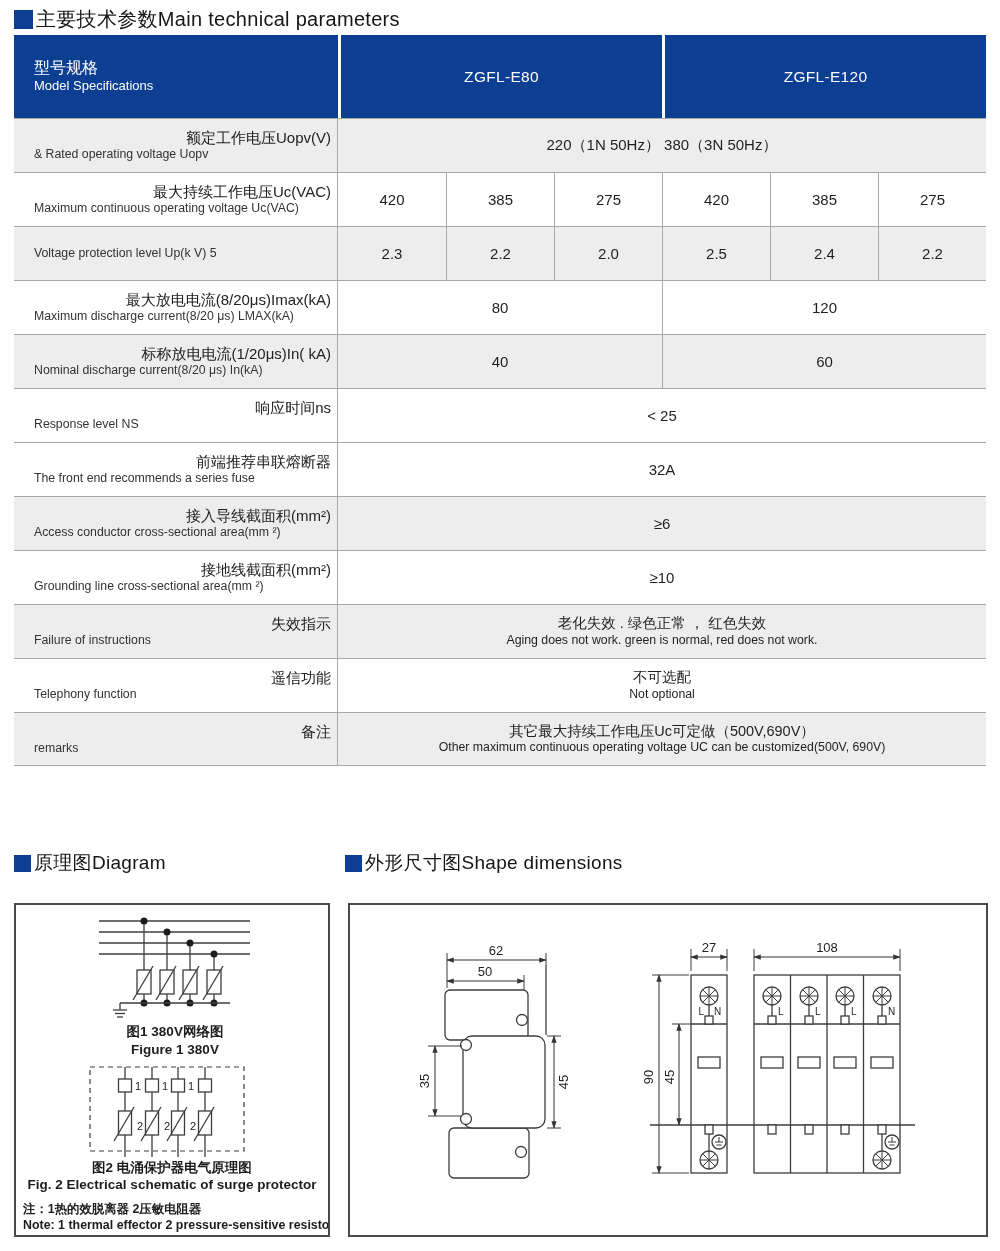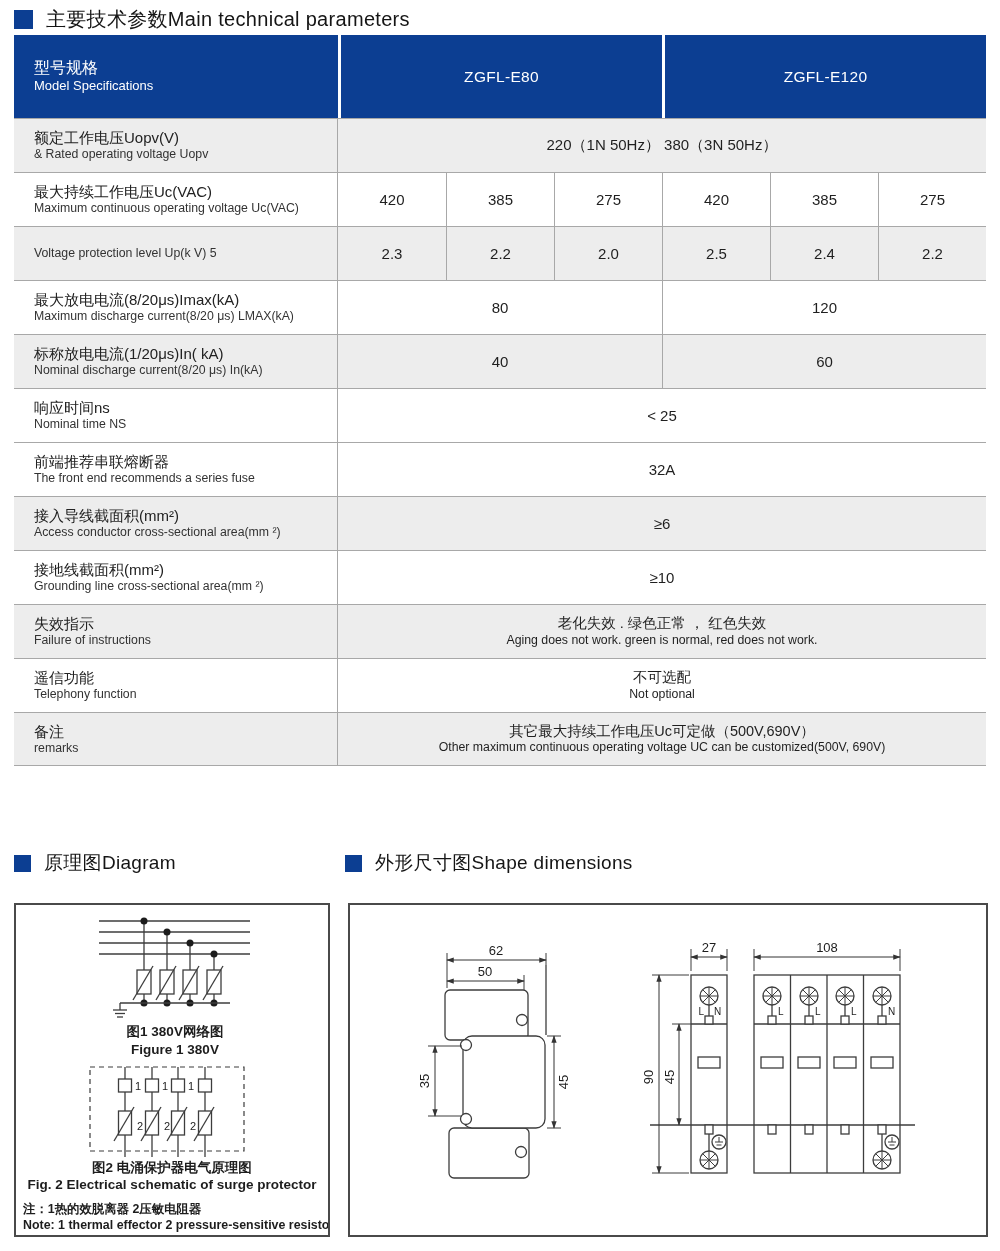--- a/index.html
+++ b/index.html
@@ -1,37 +1,37 @@
 <!DOCTYPE html>
 <html><head>
 <meta charset="utf-8">
 <style>
   html,body{margin:0;padding:0;background:#fff;}
   body{width:1000px;height:1251px;font-family:"Liberation Sans","DejaVu Sans",sans-serif;color:#262626;}
   .page{position:relative;width:1000px;height:1251px;overflow:hidden;background:#fff;}
 
   
-  .sec-title{position:absolute;display:flex;align-items:center;gap:13px;font-size:20px;font-weight:500;color:#151515;letter-spacing:.3px;}
+  .sec-title{position:absolute;display:flex;align-items:center;gap:3px;font-size:20px;font-weight:500;color:#151515;letter-spacing:.3px;}
   .sec-title .sq{width:19px;height:19px;background:#0c3e92;flex:0 0 auto;}
   #main-title{left:14px;top:6px;}
   #diagram-title{left:14px;top:850px;font-size:19px;}
   #shape-title{left:345px;top:850px;font-size:19px;}
 
   
   .spec-table{position:absolute;left:14px;top:35px;width:972px;}
   .thead{display:flex;height:83px;background:#0c3e92;color:#fff;}
   .th-label{width:324px;box-sizing:border-box;display:flex;flex-direction:column;justify-content:center;padding-left:20px;line-height:1.3;}
   .th-label .zh{font-size:16px;}
   .th-label .en{font-size:13px;}
   .th-model{width:324px;box-sizing:border-box;display:flex;align-items:center;justify-content:center;font-size:15.5px;border-left:3px solid #fff;letter-spacing:.3px;}
   .trow{display:flex;height:54px;box-sizing:border-box;border-top:1px solid #a8a8a8;background:#fff;}
   .trow.gray{background:#ededed;}
   .trow.last{border-bottom:1px solid #a8a8a8;}
   .tlabel{width:324px;box-sizing:border-box;padding:0 6px 0 20px;border-right:1px solid #a8a8a8;display:flex;flex-direction:column;justify-content:center;line-height:1.28;}
-  .tlabel .zh{font-size:15px;color:#222;}
+  .tlabel .zh{font-size:15px;color:#222;text-align:right;}
   .tlabel .en{font-size:12.3px;color:#333;}
   .tvals{flex:1;display:flex;}
   .tcell{box-sizing:border-box;display:flex;align-items:center;justify-content:center;font-size:15px;color:#1f1f1f;text-align:center;}
   .tcell + .tcell{border-left:1px solid #a8a8a8;}
   .w1{width:108px;} .w3{width:324px;} .w6{width:648px;}
   .stack{text-align:center;line-height:1.3;}
   .stack .vzh{font-size:14.5px;}
   .stack .ven{font-size:12.3px;}
 
   
@@ -130,21 +130,21 @@
       </div>
       <div class="tvals">
         <div class="tcell w3">40</div>
         <div class="tcell w3">60</div>
       </div>
     </div>
 
     <div class="trow">
       <div class="tlabel">
         <div class="zh">响应时间ns</div>
-        <div class="en">Nominal time NS</div>
+        <div class="en">Response level NS</div>
       </div>
       <div class="tvals">
           <div class="tcell w6">&lt; 25</div>
         </div>
     </div>
 
 
     <div class="trow">
       <div class="tlabel">
         <div class="zh">前端推荐串联熔断器</div>

